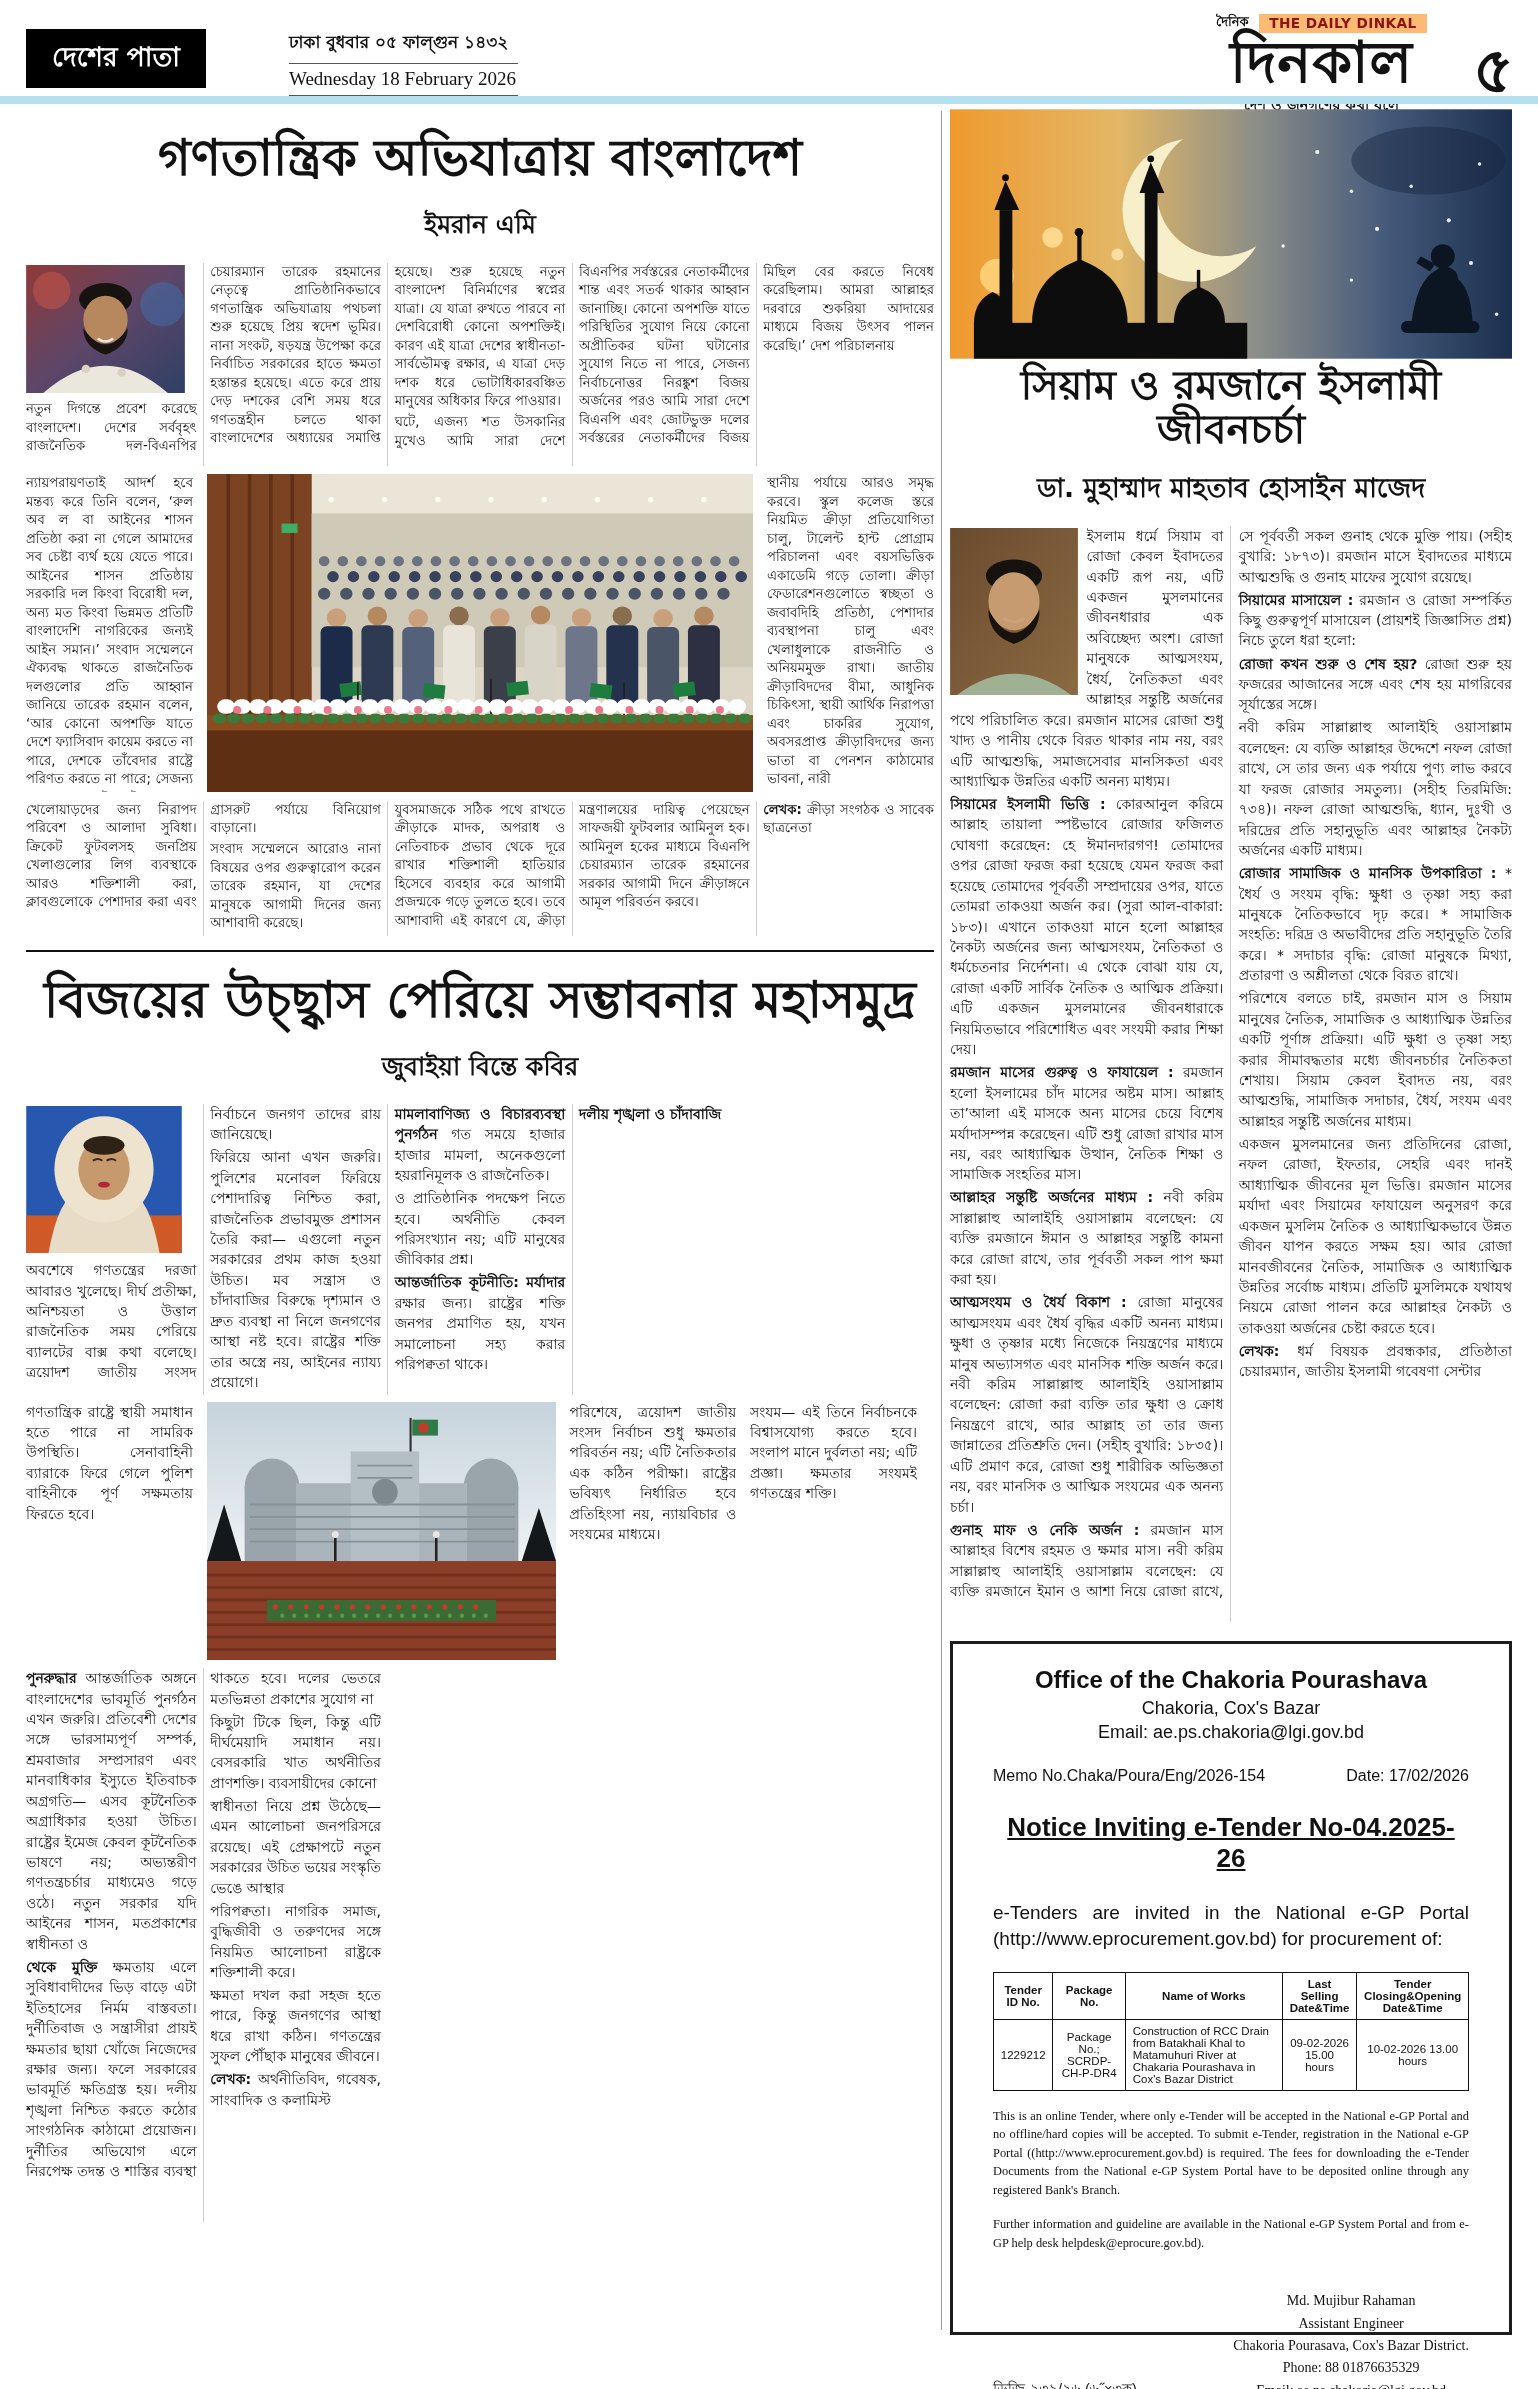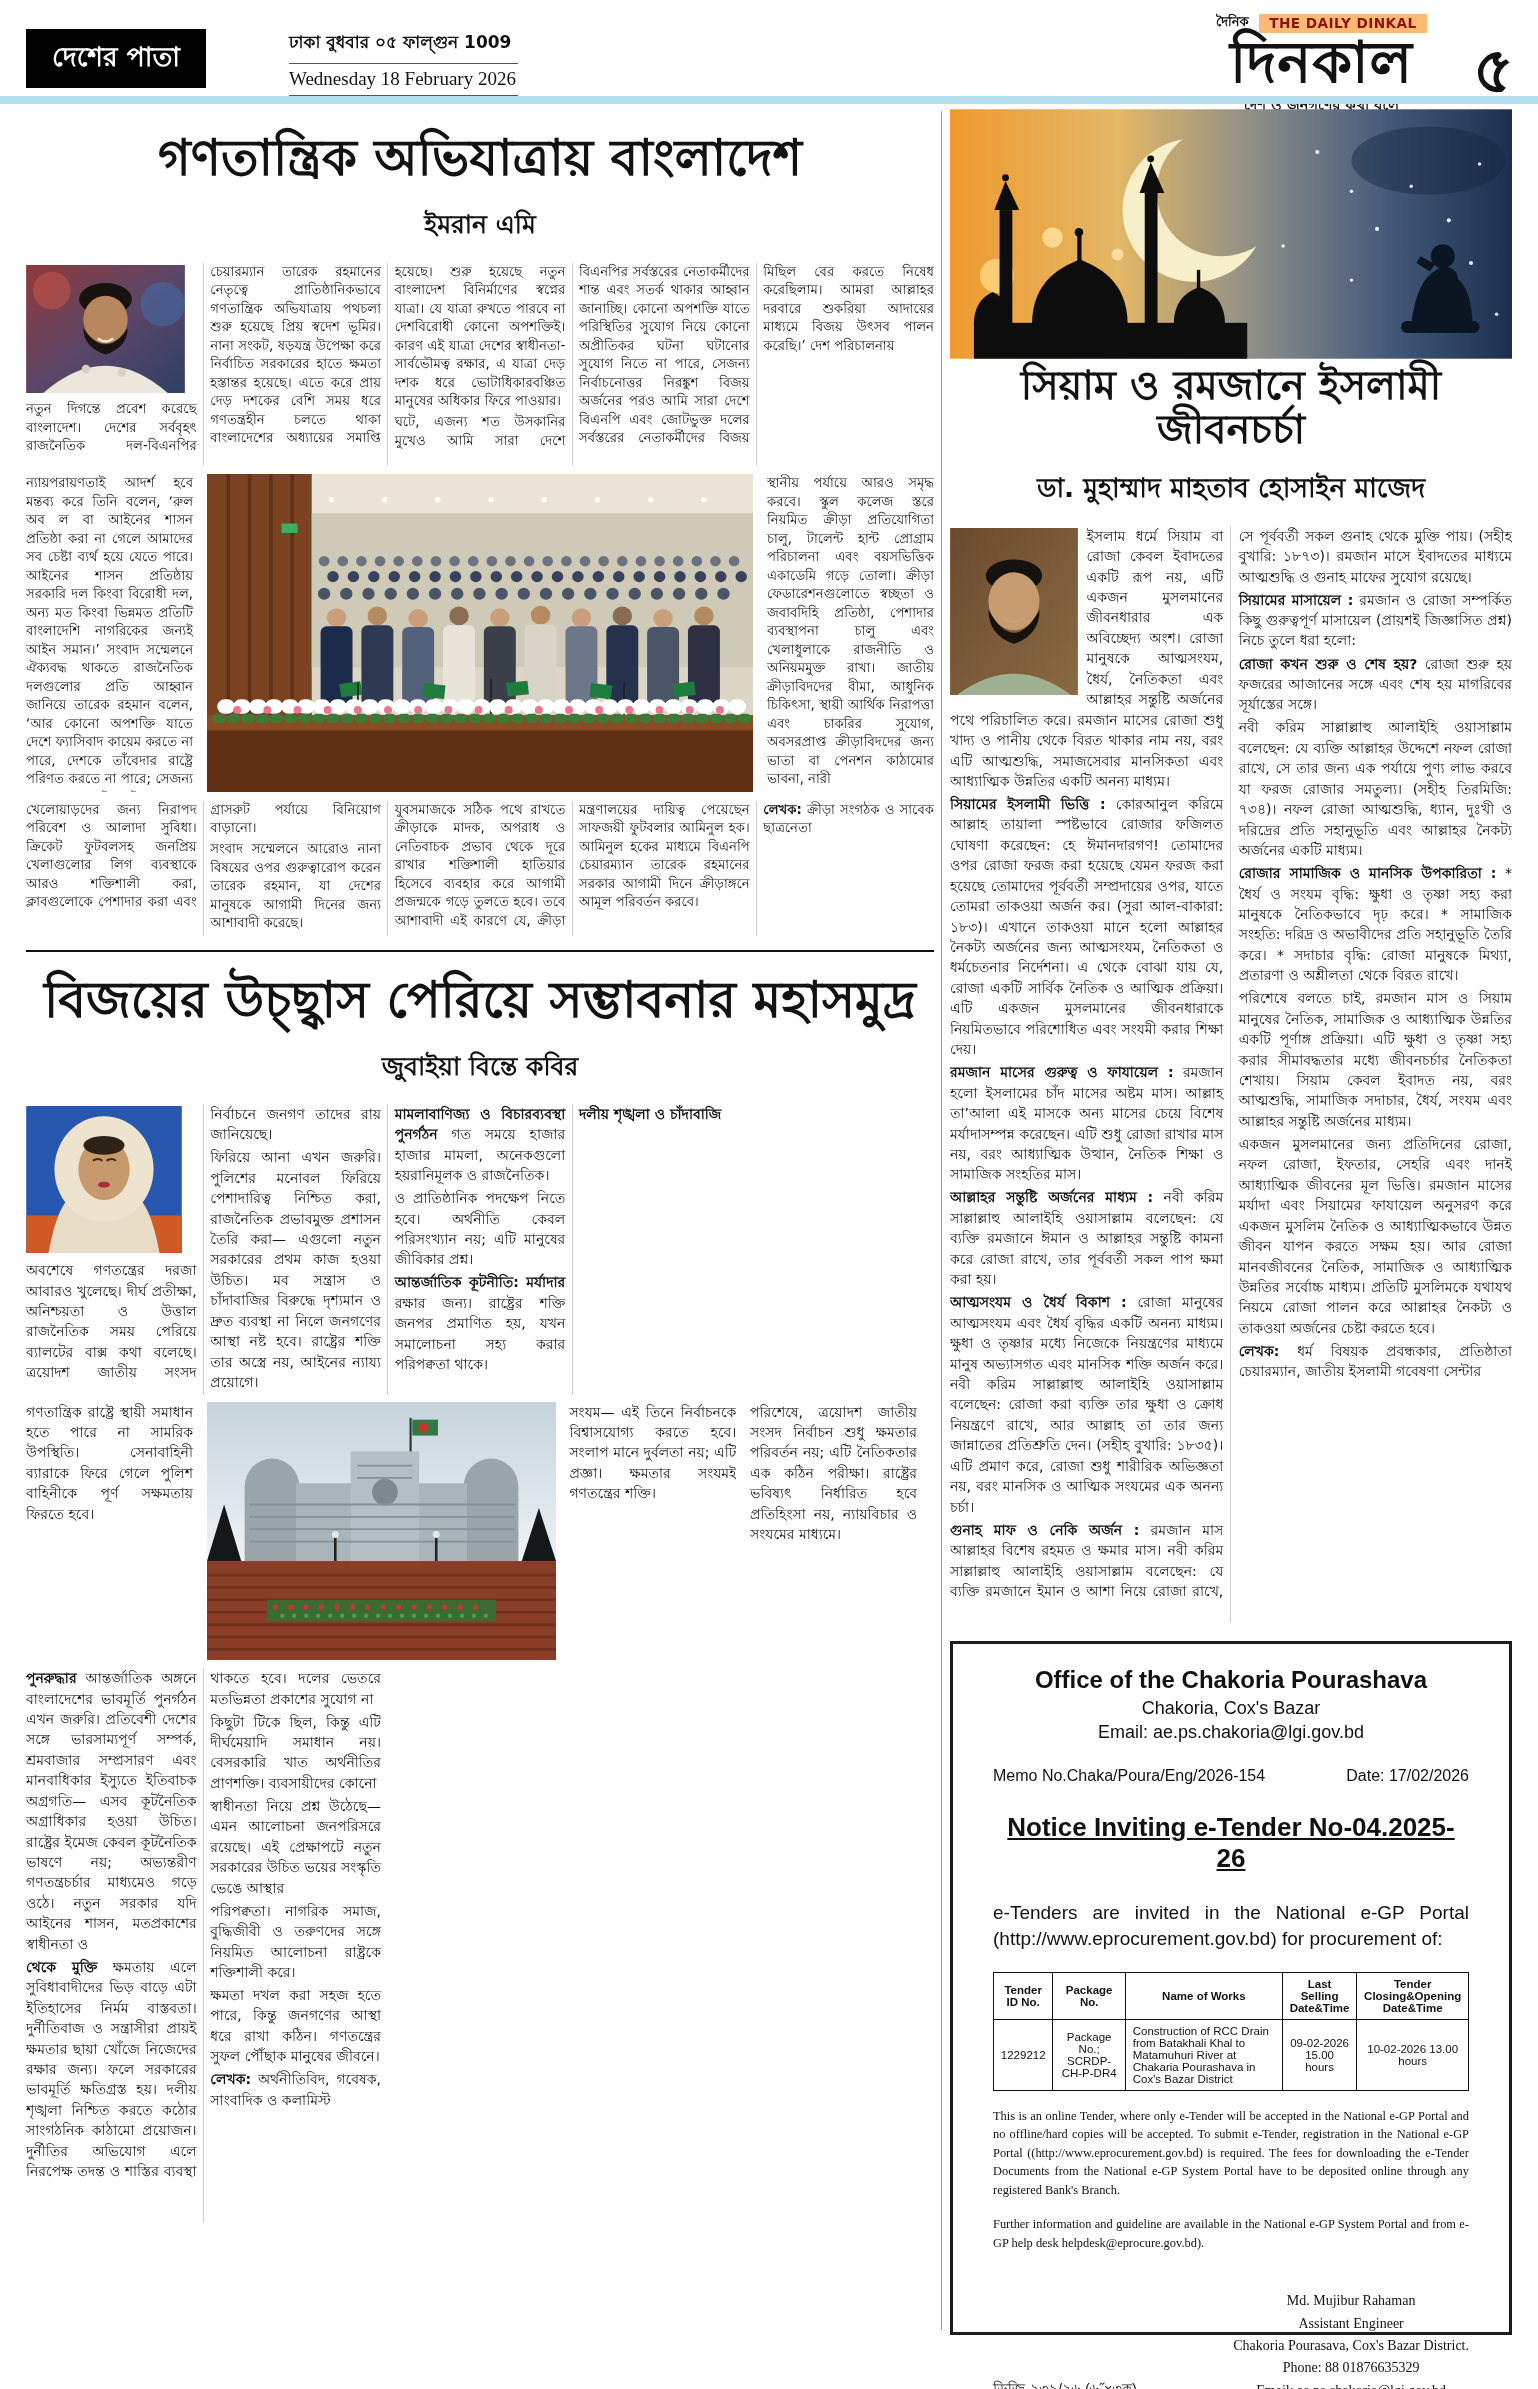--- a/index.html
+++ b/index.html
@@ -68,21 +68,21 @@
   .t-sig{text-align:center;font-size:14px;line-height:1.6;font-family:"Liberation Serif",serif;}
 </style>
 </head>
 <body>
 
 <div class="page">
 
   <div class="section-label">দেশের পাতা</div>
 
   <div class="dateblock">
-    <div class="date-bn">ঢাকা বুধবার ০৫ ফাল্গুন 1009</div>
+    <div class="date-bn">ঢাকা বুধবার ০৫ ফাল্গুন ১৪৩২</div>
     <div class="date-en">Wednesday 18 February 2026</div>
   </div>
 
   <div class="masthead">
     <div class="mast-row">
       <span class="daily-bn">দৈনিক</span>
       <span class="band-en">THE DAILY DINKAL</span>
     </div>
     <div class="logo-bn">দিনকাল</div>
     <div class="tagline-bn">দেশ ও জনগণের কথা বলে</div>
@@ -256,25 +256,25 @@
               <circle cx="268" cy="150" r="4" fill="#e6e6e6"></circle>
             <rect x="0" y="180" width="408" height="112" fill="#8a3d27"></rect>
             <path d="M0 196 H408 M0 210 H408 M0 224 H408 M0 238 H408 M0 252 H408 M0 266 H408 M0 280 H408" stroke="#70301d" stroke-width="3"></path>
             <rect x="70" y="224" width="268" height="24" fill="#3c6a33"></rect>
             <path d="M80 232 H330" stroke="#c23b2a" stroke-width="6" stroke-dasharray="0,18" stroke-linecap="round"></path>
             <path d="M88 242 H330" stroke="#569a49" stroke-width="5" stroke-dasharray="0,14" stroke-linecap="round"></path>
           </svg>
         </div>
         <div class="cell body-md">
 
+        <p class="para"> <span>পরিশেষে, ত্রয়োদশ জাতীয় সংসদ নির্বাচন শুধু ক্ষমতার পরিবর্তন নয়; এটি নৈতিকতার এক কঠিন পরীক্ষা। রাষ্ট্রের ভবিষ্যৎ নির্ধারিত হবে প্রতিহিংসা নয়, ন্যায়বিচার ও সংযমের মাধ্যমে।</span></p>
+          </div>
+        <div class="cell body-md">
+
         <p class="para"> <span>সংযম— এই তিনে নির্বাচনকে বিশ্বাসযোগ্য করতে হবে। সংলাপ মানে দুর্বলতা নয়; এটি প্রজ্ঞা। ক্ষমতার সংযমই গণতন্ত্রের শক্তি।</span></p>
-          </div>
-        <div class="cell body-md">
-
-        <p class="para"> <span>পরিশেষে, ত্রয়োদশ জাতীয় সংসদ নির্বাচন শুধু ক্ষমতার পরিবর্তন নয়; এটি নৈতিকতার এক কঠিন পরীক্ষা। রাষ্ট্রের ভবিষ্যৎ নির্ধারিত হবে প্রতিহিংসা নয়, ন্যায়বিচার ও সংযমের মাধ্যমে।</span></p>
           </div>
       </div>
 
       <div class="bandC2 cols5 body-md">
 
       <p class="para"><b class="lead">পুনরুদ্ধার</b> <span>আন্তর্জাতিক অঙ্গনে বাংলাদেশের ভাবমূর্তি পুনর্গঠন এখন জরুরি। প্রতিবেশী দেশের সঙ্গে ভারসাম্যপূর্ণ সম্পর্ক, শ্রমবাজার সম্প্রসারণ এবং মানবাধিকার ইস্যুতে ইতিবাচক অগ্রগতি— এসব কূটনৈতিক অগ্রাধিকার হওয়া উচিত। রাষ্ট্রের ইমেজ কেবল কূটনৈতিক ভাষণে নয়; অভ্যন্তরীণ গণতন্ত্রচর্চার মাধ্যমেও গড়ে ওঠে। নতুন সরকার যদি আইনের শাসন, মতপ্রকাশের স্বাধীনতা ও</span></p>
           <p class="para"><b class="lead">থেকে মুক্তি</b> <span>ক্ষমতায় এলে সুবিধাবাদীদের ভিড় বাড়ে এটা ইতিহাসের নির্মম বাস্তবতা। দুর্নীতিবাজ ও সন্ত্রাসীরা প্রায়ই ক্ষমতার ছায়া খোঁজে নিজেদের রক্ষার জন্য। ফলে সরকারের ভাবমূর্তি ক্ষতিগ্রস্ত হয়। দলীয় শৃঙ্খলা নিশ্চিত করতে কঠোর সাংগঠনিক কাঠামো প্রয়োজন। দুর্নীতির অভিযোগ এলে নিরপেক্ষ তদন্ত ও শাস্তির ব্যবস্থা থাকতে হবে। দলের ভেতরে মতভিন্নতা প্রকাশের সুযোগ না</span></p>
           <p class="para"> <span>কিছুটা টিকে ছিল, কিন্তু এটি দীর্ঘমেয়াদি সমাধান নয়। বেসরকারি খাত অর্থনীতির প্রাণশক্তি। ব্যবসায়ীদের কোনো</span></p>
           <p class="para"> <span>স্বাধীনতা নিয়ে প্রশ্ন উঠেছে— এমন আলোচনা জনপরিসরে রয়েছে। এই প্রেক্ষাপটে নতুন সরকারের উচিত ভয়ের সংস্কৃতি ভেঙে আস্থার</span></p>
           <p class="para"> <span>পরিপক্বতা। নাগরিক সমাজ, বুদ্ধিজীবী ও তরুণদের সঙ্গে নিয়মিত আলোচনা রাষ্ট্রকে শক্তিশালী করে।</span></p>

